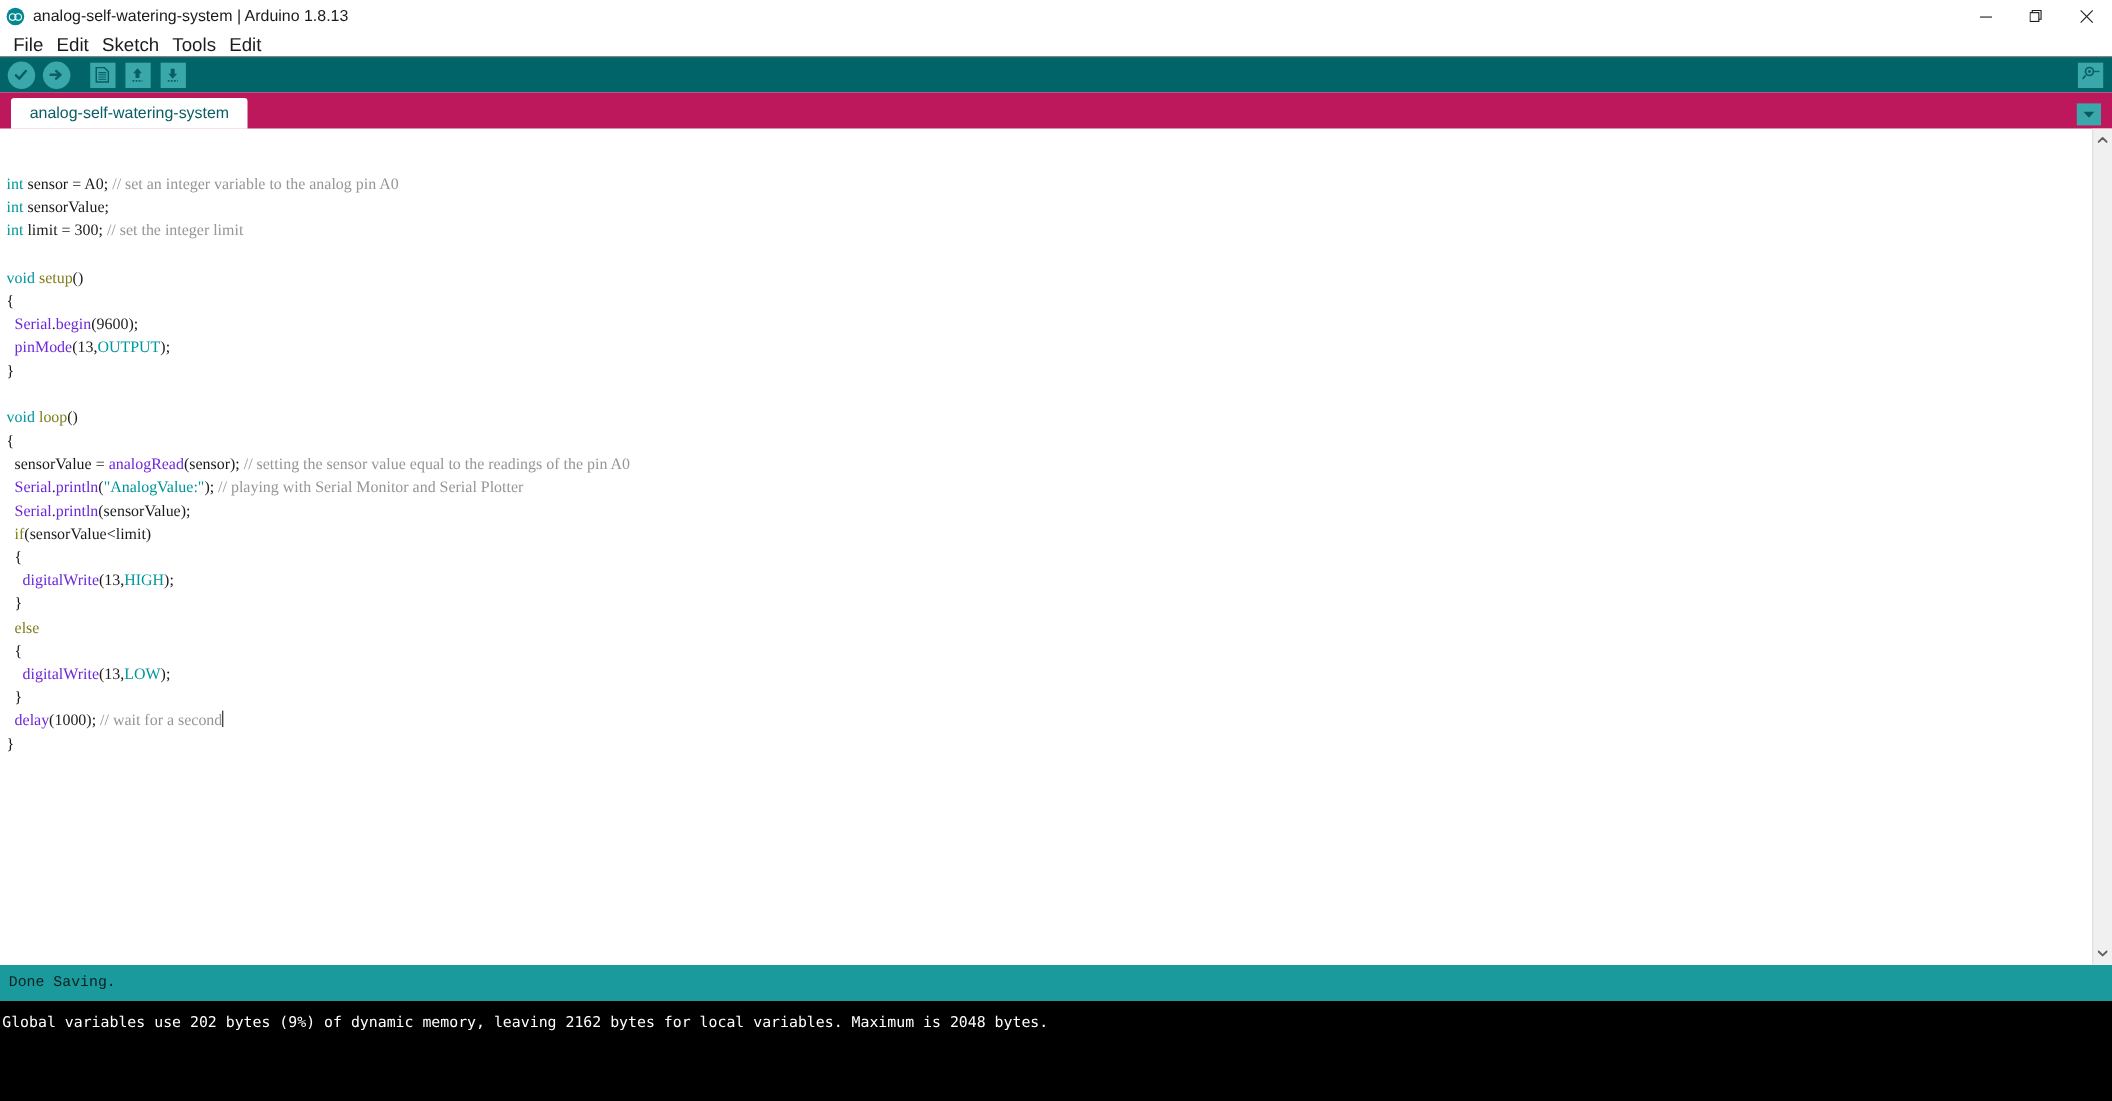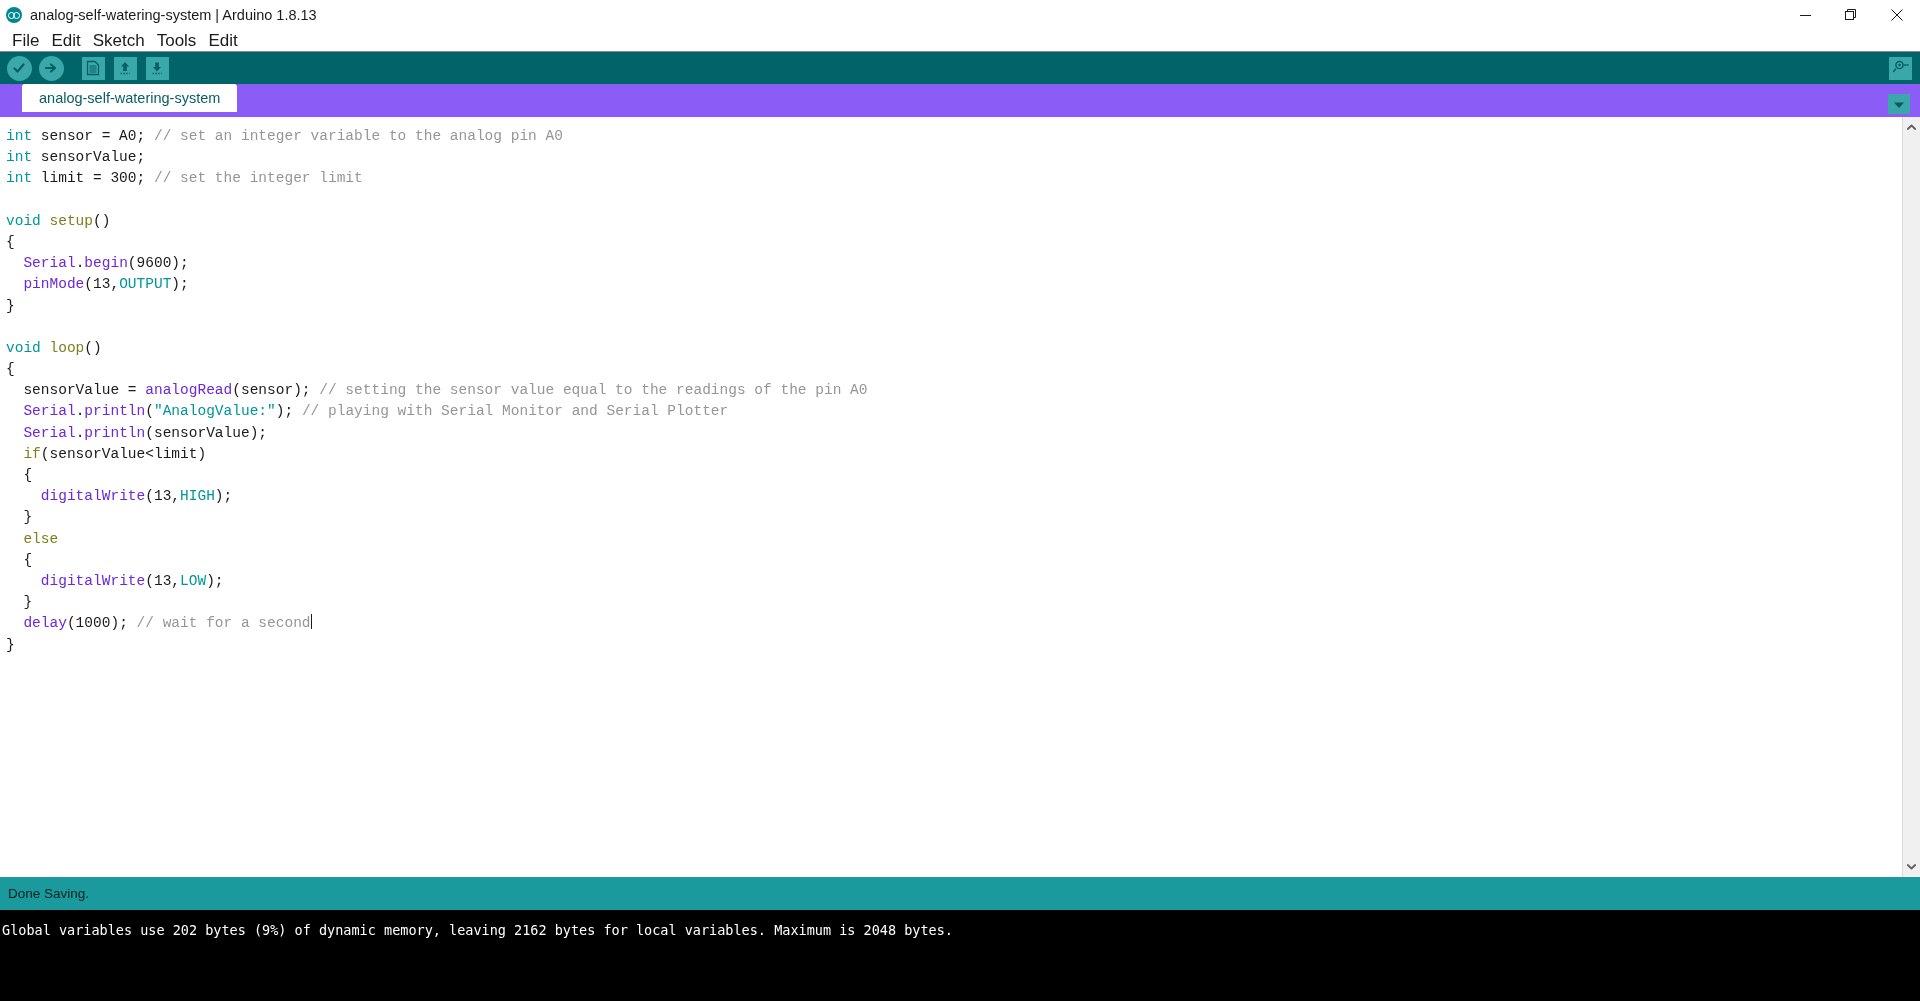--- a/index.html
+++ b/index.html
@@ -121,24 +121,25 @@
     right: 8px;
     width: 23px; height: 23px;
     background: #3aa8ab;
     display: flex; align-items: center; justify-content: center;
   }
 
   
   .tabbar {
     height: 33px;
     flex: 0 0 33px;
-    background: #8b5cf6;
-    display: flex;
-    position: relative;
-    padding-left: 22px;
+    background: #be185d;
+    display: flex;
+    align-items: flex-end;
+    position: relative;
+    padding-left: 10px;
   }
   .tab {
     background: #ffffff;
     color: #0a5d62;
     font-size: 14.5px;
     height: 28px;
     line-height: 28px;
     padding: 0 17px;
     border-radius: 3px 3px 0 0;
     white-space: nowrap;
@@ -158,25 +159,26 @@
     display: flex;
     min-height: 0;
     background: #ffffff;
     position: relative;
   }
   .editor {
     flex: 1 1 auto;
     overflow: hidden;
     background: #ffffff;
     padding: 9px 0 0 6px;
-    font-family: Liberation Mono, monospace;
+    font-family: Liberation Serif, serif;
     font-size: 14.5px;
     line-height: 21.2px;
     white-space: pre;
     color: #1b1b1b;
+    margin-top: 32px;
   }
   .editor .ln { height: 21.2px; }
   .k-type    { color: #00979c; }          
   .k-func    { color: #6d28d9; }          
   .k-const   { color: #00979c; }          
   .k-ctrl    { color: #7e7e1e; }          
   .k-str     { color: #009598; }          
   .k-comment { color: #969696; }          
   .k-plain   { color: #1b1b1b; }
   .caret {
@@ -207,20 +209,21 @@
   
   .statusbar {
     flex: 0 0 33px;
     height: 33px;
     background: #1a9a9c;
     color: #0c2020;
     display: flex;
     align-items: center;
     padding-left: 8px;
     font-size: 13.5px;
+    font-family: Liberation Mono, monospace;
   }
 
   
   .console {
     flex: 0 0 91px;
     background: #000000;
     color: #ffffff;
     font-family: "DejaVu Sans Mono", "Liberation Mono", monospace;
     font-size: 13.5px;
     line-height: 18px;

